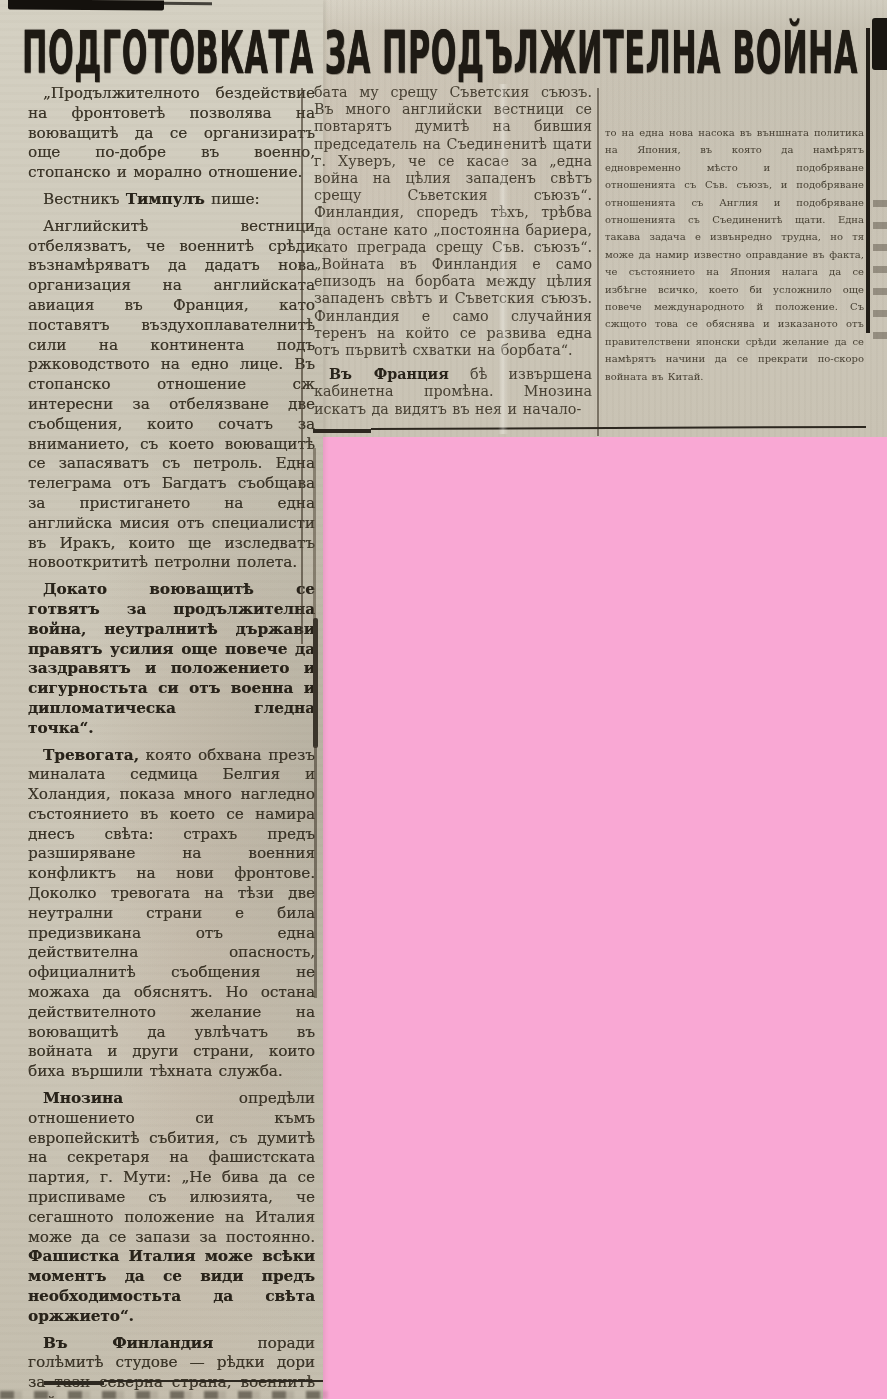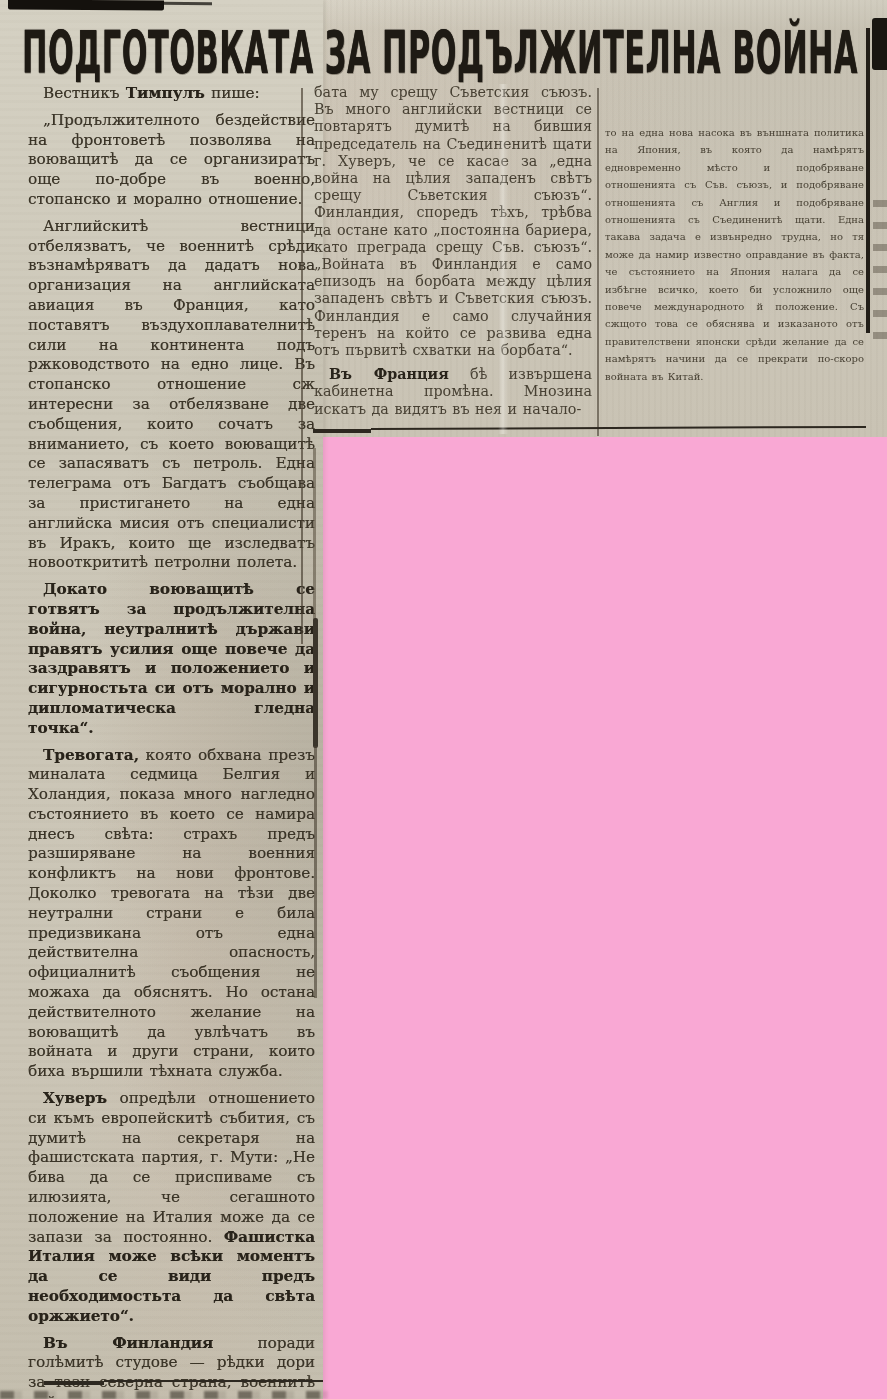--- a/index.html
+++ b/index.html
@@ -103,26 +103,26 @@
 <body>
 
 <div class="scan">
 
   <div class="paper-top"></div>
   <div class="paper-left"></div>
 
   <h1 class="headline"><span style="transform: scale(0.5415, 1.06);">ПОДГОТОВКАТА ЗА ПРОДЪЛЖИТЕЛНА ВОЙНА</span></h1>
 
   <div class="col col-left">
+      <p><span>„Продължителното бездействие на фронтоветѣ позволява на воюващитѣ да се организиратъ още по-добре въ военно, стопанско и морално отношение.</span></p>
       <p><span>Вестникъ </span><b>Тимпулъ</b><span> пише:</span></p>
-      <p><span>„Продължителното бездействие на фронтоветѣ позволява на воюващитѣ да се организиратъ още по-добре въ военно, стопанско и морално отношение.</span></p>
       <p><span>Английскитѣ вестници отбелязватъ, че военнитѣ срѣди възнамѣряватъ да дадатъ нова организация на английската авиация въ Франция, като поставятъ въздухоплавателнитѣ сили на континента подъ ржководството на едно лице. Въ стопанско отношение сж интересни за отбелязване две съобщения, които сочатъ за вниманието, съ което воюващитѣ се запасяватъ съ петроль. Една телеграма отъ Багдатъ съобщава за пристигането на една английска мисия отъ специалисти въ Иракъ, които ще изследватъ новооткрититѣ петролни полета.</span></p>
-      <p><b>Докато воюващитѣ се готвятъ за продължителна война, неутралнитѣ държави правятъ усилия още повече да заздравятъ и положението и сигурностьта си отъ морално и дипломатическа гледна точка“.</b></p>
+      <p><b>Докато воюващитѣ се готвятъ за продължителна война, неутралнитѣ държави правятъ усилия още повече да заздравятъ и положението и сигурностьта си отъ военна и дипломатическа гледна точка“.</b></p>
       <p><b>Тревогата,</b><span> която обхвана презъ миналата седмица Белгия и Холандия, показа много нагледно състоянието въ което се намира днесъ свѣта: страхъ предъ разширяване на военния конфликтъ на нови фронтове. Доколко тревогата на тѣзи две неутрални страни е била предизвикана отъ една действителна опасность, официалнитѣ съобщения не можаха да обяснятъ. Но остана действителното желание на воюващитѣ да увлѣчатъ въ войната и други страни, които биха вършили тѣхната служба.</span></p>
-      <p><b>Хуверъ</b><span> опредѣли отношението си къмъ европейскитѣ събития, съ думитѣ на секретаря на фашистската партия, г. Мути: „Не бива да се приспиваме съ илюзията, че сегашното положение на Италия може да се запази за постоянно. </span><b>Фашистка Италия може всѣки моментъ да се види предъ необходимостьта да свѣта оржжието“.</b></p>
+      <p><b>Мнозина</b><span> опредѣли отношението си къмъ европейскитѣ събития, съ думитѣ на секретаря на фашистската партия, г. Мути: „Не бива да се приспиваме съ илюзията, че сегашното положение на Италия може да се запази за постоянно. </span><b>Фашистка Италия може всѣки моментъ да се види предъ необходимостьта да свѣта оржжието“.</b></p>
       <p><b>Въ Финландия</b><span> поради голѣмитѣ студове — рѣдки дори за тази северна страна, военнитѣ действия сж почти въ пъленъ застой. Ограничаватъ се само съ въздушни разузнавания и рѣдки схватки. Но докато военни действия не се развиватъ, развива се една усилена международна акция, която цели да снабди правителството въ Хелзинки съ воени материали и финансови срѣдства, за да организира бор-</span></p>
     </div>
   <div class="col col-middle">
       <p class="noindent"><span>бата му срещу Съветския съюзъ. Въ много английски вестници се повтарятъ думитѣ на бившия председатель на Съединенитѣ щати г. Хуверъ, че се касае за „една война на цѣлия западенъ свѣтъ срещу Съветския съюзъ“. Финландия, споредъ тѣхъ, трѣбва да остане като „постоянна бариера, като преграда срещу Съв. съюзъ“. „Войната въ Финландия е само епизодъ на борбата между цѣлия западенъ свѣтъ и Съветския съюзъ. Финландия е само случайния теренъ на който се развива една отъ първитѣ схватки на борбата“.</span></p>
       <p><b>Въ Франция</b><span> бѣ извършена кабинетна промѣна. Мнозина искатъ да видятъ въ нея и начало-</span></p>
     </div>
   <div class="col col-right">
       <p class="noindent"><span>то на една нова насока въ външната политика на Япония, въ която да намѣрятъ едновременно мѣсто и подобряване отношенията съ Съв. съюзъ, и подобряване отношенията съ Англия и подобряване отношенията съ Съединенитѣ щати. Една такава задача е извънредно трудна, но тя може да намир известно оправдание въ факта, че състоянието на Япония налага да се избѣгне всичко, което би усложнило още повече международното й положение. Съ сжщото това се обяснява и изказаното отъ правителствени японски срѣди желание да се намѣрятъ начини да се прекрати по-скоро войната въ Китай.</span></p>
     </div>
 

